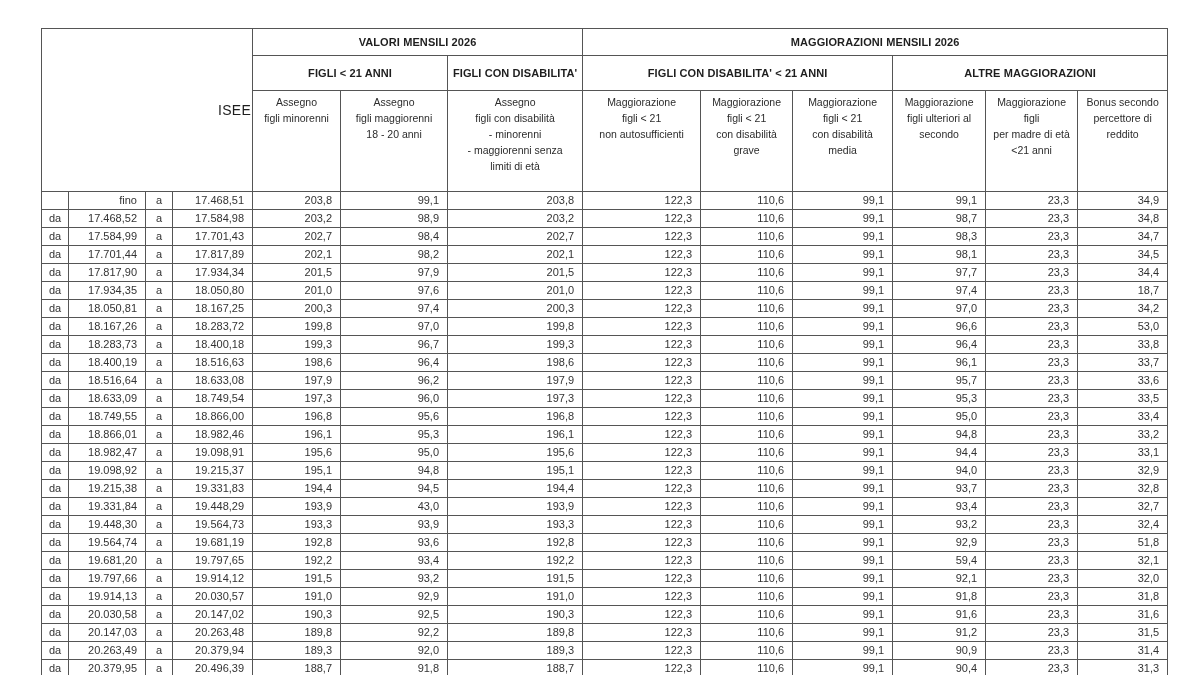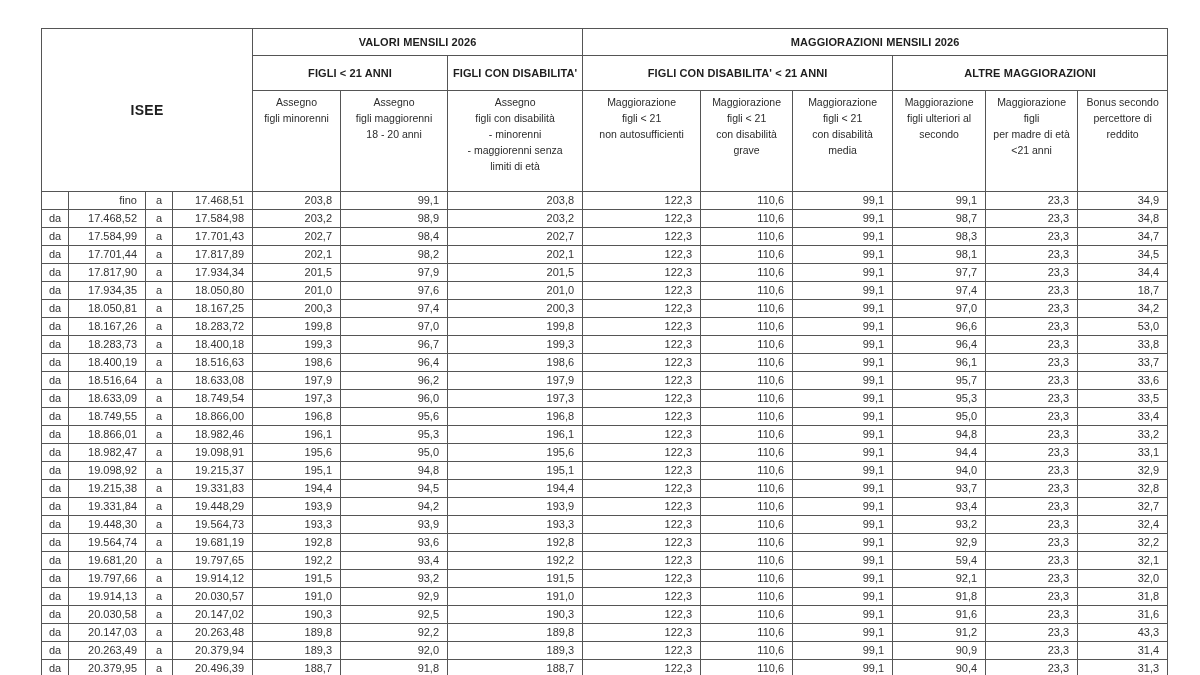--- a/index.html
+++ b/index.html
@@ -26,22 +26,22 @@
   
   tr.h1 th{height:26px;margin-top:8px;}
   tr.h2 th{height:34px;}
   tr.h3 th{height:97px;vertical-align:top;text-align:center;}
   th.grp{
     font-weight:bold;font-size:11px;color:var(--head);
     text-align:center;vertical-align:middle;letter-spacing:.1px;
     padding:0 2px;
   }
   th.isee{
-    font-weight:bold;font-size:14px;color:var(--head);
-    text-align:center;vertical-align:middle;letter-spacing:.3px;
+    font-weight:normal;font-size:14px;color:var(--head);
+    text-align:right;vertical-align:middle;letter-spacing:.3px;
   }
   th.colhead{
     font-weight:normal;font-size:10.5px;color:#2c2c2c;
     text-align:center;white-space:pre-line;line-height:16px;
     padding:3px 1px 0 1px;
   }
   
   tbody td{
     height:17px;font-size:11px;color:var(--text);
     line-height:17px;white-space:nowrap;
@@ -370,21 +370,21 @@
           <td>93,7</td>
           <td>23,3</td>
           <td>32,8</td>
         </tr>
         <tr>
           <td class="c">da</td>
           <td>19.331,84</td>
           <td class="c">a</td>
           <td>19.448,29</td>
           <td>193,9</td>
-          <td>94,2</td>
+          <td>43,0</td>
           <td>193,9</td>
           <td>122,3</td>
           <td>110,6</td>
           <td>99,1</td>
           <td>93,4</td>
           <td>23,3</td>
           <td>32,7</td>
         </tr>
         <tr>
           <td class="c">da</td>
@@ -407,21 +407,21 @@
           <td class="c">a</td>
           <td>19.681,19</td>
           <td>192,8</td>
           <td>93,6</td>
           <td>192,8</td>
           <td>122,3</td>
           <td>110,6</td>
           <td>99,1</td>
           <td>92,9</td>
           <td>23,3</td>
-          <td>32,2</td>
+          <td>51,8</td>
         </tr>
         <tr>
           <td class="c">da</td>
           <td>19.681,20</td>
           <td class="c">a</td>
           <td>19.797,65</td>
           <td>192,2</td>
           <td>93,4</td>
           <td>192,2</td>
           <td>122,3</td>
@@ -482,21 +482,21 @@
           <td class="c">a</td>
           <td>20.263,48</td>
           <td>189,8</td>
           <td>92,2</td>
           <td>189,8</td>
           <td>122,3</td>
           <td>110,6</td>
           <td>99,1</td>
           <td>91,2</td>
           <td>23,3</td>
-          <td>43,3</td>
+          <td>31,5</td>
         </tr>
         <tr>
           <td class="c">da</td>
           <td>20.263,49</td>
           <td class="c">a</td>
           <td>20.379,94</td>
           <td>189,3</td>
           <td>92,0</td>
           <td>189,3</td>
           <td>122,3</td>

